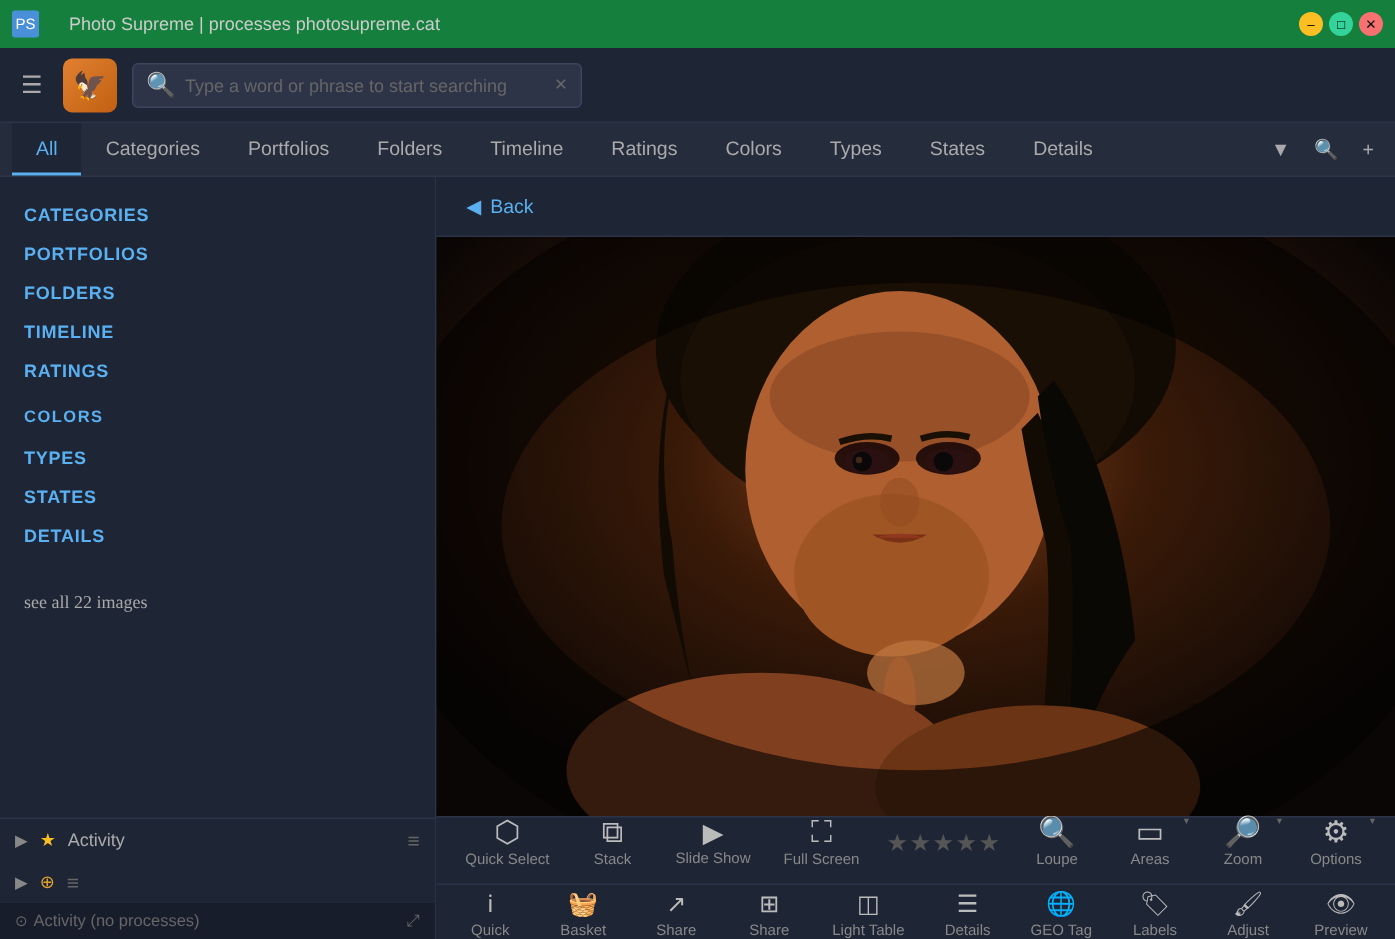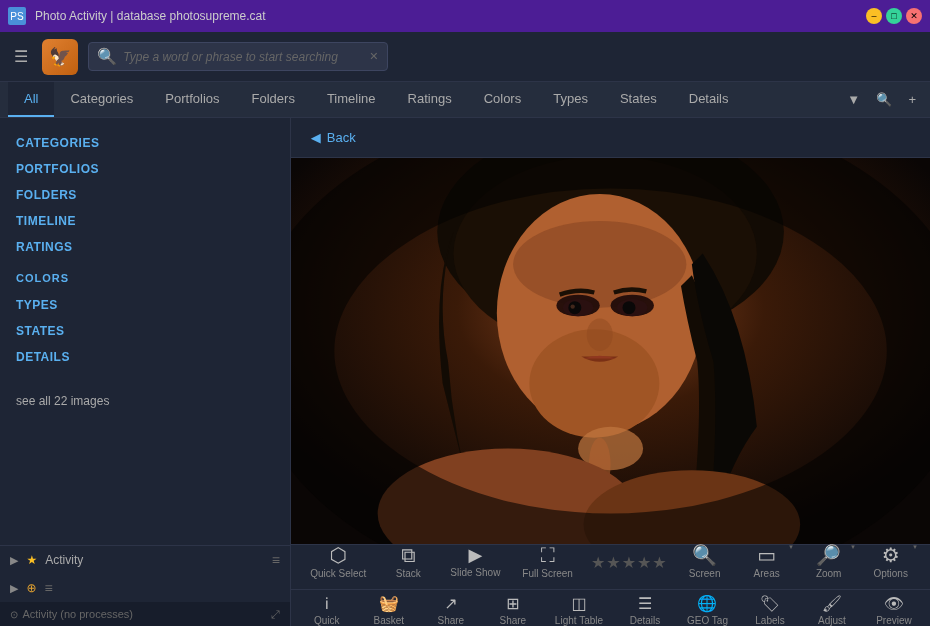--- a/index.html
+++ b/index.html
@@ -1,54 +1,54 @@
 <!DOCTYPE html>
 <html><head>
   <meta charset="utf-8">
   <style>
     * { margin: 0; padding: 0; box-sizing: border-box; }
     body { width: 930px; height: 626px; overflow: hidden; background: #1e2535; font-family: 'Segoe UI', Arial, sans-serif; color: #ccc; }
 
     
-    .titlebar { height: 32px; background: #4c1d95; display: flex; align-items: center; padding: 0 8px; gap: 9px; }
+    .titlebar { height: 32px; background: #15803d; display: flex; align-items: center; padding: 0 8px; gap: 20px; }
     .titlebar-icon { width: 18px; height: 18px; background: #4a90d9; border-radius: 2px; display: flex; align-items: center; justify-content: center; font-size: 10px; color: white; }
     .titlebar-title { flex: 1; font-size: 12px; color: #ccc; }
     .titlebar-controls { display: flex; gap: 4px; }
     .titlebar-btn { width: 16px; height: 16px; border-radius: 50%; border: none; cursor: pointer; font-size: 9px; display: flex; align-items: center; justify-content: center; }
     .titlebar-btn.minimize { background: #fbbf24; }
     .titlebar-btn.maximize { background: #34d399; }
     .titlebar-btn.close { background: #f87171; }
 
     
     .header { height: 50px; background: #1e2535; display: flex; align-items: center; padding: 0 10px; gap: 10px; border-bottom: 1px solid #2d3448; }
     .app-logo { width: 36px; height: 36px; background: linear-gradient(135deg, #e08030, #c06010); border-radius: 6px; display: flex; align-items: center; justify-content: center; font-size: 18px; }
     .app-info { flex: 1; }
     .app-name { font-size: 14px; font-weight: bold; color: #e0e0e0; }
     .app-build { font-size: 10px; color: #888; }
     .search-bar { display: flex; align-items: center; background: #2d3448; border: 1px solid #3d4560; border-radius: 4px; padding: 4px 8px; gap: 6px; width: 300px; }
-    .search-bar input { background: transparent; border: none; outline: none; color: #f97316; font-size: 12px; width: 240px; font-style: italic; }
+    .search-bar input { background: transparent; border: none; outline: none; color: #f97316; font-size: 12px; width: 240px; }
     .search-bar input::placeholder { color: #666; }
     .hamburger-btn { background: none; border: none; color: #aaa; font-size: 16px; cursor: pointer; padding: 4px; }
 
     
     .nav-tabs { height: 36px; background: #252d3d; display: flex; align-items: stretch; padding: 0 8px; border-bottom: 1px solid #2d3448; }
     .nav-tab { padding: 0 16px; display: flex; align-items: center; font-size: 13px; color: #aaa; cursor: pointer; border-bottom: 2px solid transparent; white-space: nowrap; }
     .nav-tab.active { color: #5ab0f0; border-bottom: 2px solid #5ab0f0; background: #1e2535; }
     .nav-actions { margin-left: auto; display: flex; align-items: center; gap: 4px; }
     .nav-icon-btn { background: none; border: none; color: #aaa; cursor: pointer; padding: 4px 6px; font-size: 13px; }
 
     
     .main { display: flex; height: calc(626px - 32px - 50px - 36px); }
 
     
     .sidebar { width: 340px; background: #1e2535; border-right: 1px solid #2d3448; display: flex; flex-direction: column; overflow: hidden; }
     .sidebar-content { flex: 1; overflow-y: auto; padding: 12px 16px; }
     .sidebar-item { padding: 6px 0; font-size: 12px; font-weight: bold; color: #5ab0f0; cursor: pointer; letter-spacing: 0.5px; }
     .sidebar-divider { margin: 12px 0 8px 0; font-size: 11px; font-weight: bold; color: #5ab0f0; letter-spacing: 1px; }
-    .see-all { font-size: 12px; color: #aaa; margin-top: 20px; padding: 4px 0; }
+    .see-all { font-size: 12px; color: #aaa; margin-top: 20px; padding: 4px 0; font-family: Liberation Serif, serif; }
 
     
     .sidebar-bottom { border-top: 1px solid #2d3448; }
     .sidebar-bottom-item { height: 28px; display: flex; align-items: center; padding: 0 10px; gap: 8px; font-size: 12px; color: #aaa; }
     .sidebar-bottom-item .icon { color: #888; font-size: 11px; }
     .sidebar-bottom-item .label { flex: 1; }
     .sidebar-bottom-item .dots { color: #666; font-size: 14px; cursor: pointer; }
     .activity-bar { height: 24px; background: #171d2b; display: flex; align-items: center; padding: 0 10px; font-size: 11px; color: #666; gap: 4px; }
     .activity-icon { font-size: 10px; }
 
@@ -72,21 +72,21 @@
     .tool-btn .label { font-size: 10px; color: #888; white-space: nowrap; }
 
     .tool-with-arrow { position: relative; }
     .tool-arrow { position: absolute; top: 4px; right: 4px; font-size: 7px; color: #666; }
   </style>
 </head>
 <body>
 
 <div class="titlebar">
   <div class="titlebar-icon">PS</div>
-  <span class="titlebar-title">Photo Activity | database photosupreme.cat</span>
+  <span class="titlebar-title">Photo Supreme | processes photosupreme.cat</span>
   <div class="titlebar-controls">
     <button class="titlebar-btn minimize">–</button>
     <button class="titlebar-btn maximize">□</button>
     <button class="titlebar-btn close">✕</button>
   </div>
 </div>
 
 <div class="header">
   <button class="hamburger-btn">☰</button>
   <div class="app-logo">🦅</div>
@@ -247,21 +247,21 @@
         </button>
         <div style="display:flex; align-items:center; gap:1px; padding: 2px 6px;">
           <span style="font-size:16px; color:#555; cursor:pointer;">★</span>
           <span style="font-size:16px; color:#555; cursor:pointer;">★</span>
           <span style="font-size:16px; color:#555; cursor:pointer;">★</span>
           <span style="font-size:16px; color:#555; cursor:pointer;">★</span>
           <span style="font-size:16px; color:#555; cursor:pointer;">★</span>
         </div>
         <button class="tool-btn">
           <span class="icon">🔍</span>
-          <span class="label">Screen</span>
+          <span class="label">Loupe</span>
         </button>
         <button class="tool-btn tool-with-arrow">
           <span class="icon">▭</span>
           <span class="label">Areas</span>
           <span class="tool-arrow">▾</span>
         </button>
         <button class="tool-btn tool-with-arrow">
           <span class="icon">🔎</span>
           <span class="label">Zoom</span>
           <span class="tool-arrow">▾</span>

